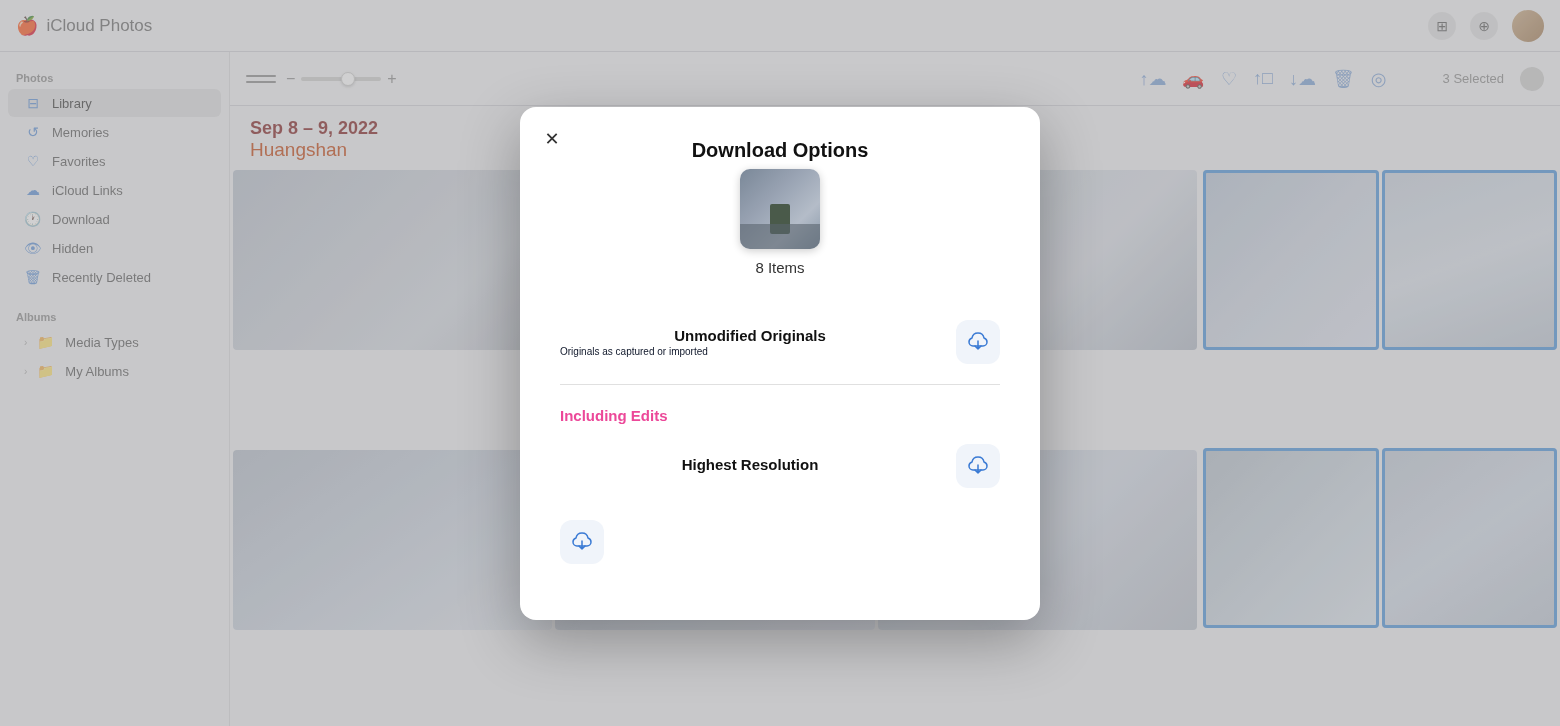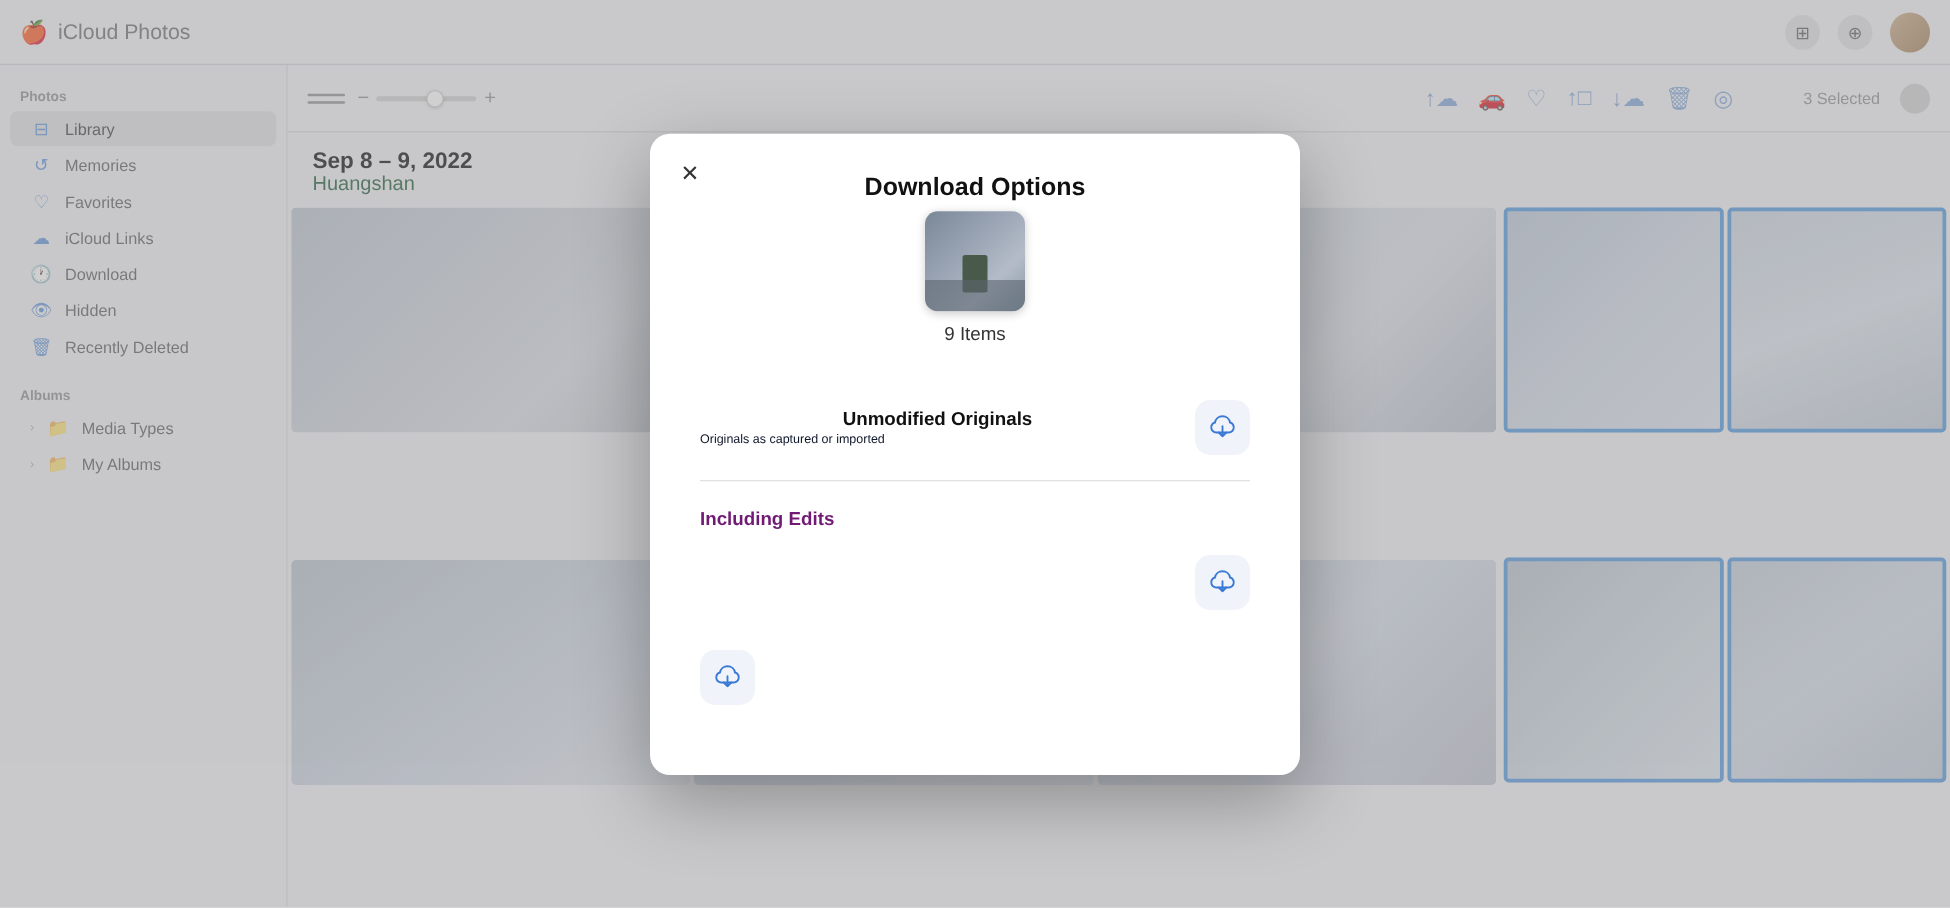--- a/index.html
+++ b/index.html
@@ -193,24 +193,24 @@
     .cloud-badge {
       width: 24px; height: 24px;
       background: #ccc; border-radius: 50%;
     }
 
     
     .date-header {
       padding: 12px 20px 6px;
     }
     .date-title {
-      font-size: 18px; font-weight: 600; color: #000000;
+      font-size: 18px; font-weight: 600; color: #7f1d1d;
     }
     .date-subtitle {
-      font-size: 16px; color: #14532d;
+      font-size: 19px; color: #c2410c;
     }
     .photo-cell {
       background: #d0d4dc;
       border-radius: 4px;
       height: 180px;
       position: relative;
       overflow: hidden;
     }
     .photo-cell.selected {
       outline: 3px solid #4a90d9;
@@ -349,21 +349,21 @@
       cursor: pointer;
       display: flex;
       align-items: center;
       justify-content: center;
       flex-shrink: 0;
     }
 
     .section-label {
       font-size: 15px;
       font-weight: 600;
-      color: #701a75;
+      color: #ec4899;
       margin-bottom: 4px;
       padding-top: 4px;
     }
 
     
     .content-main {
       display: flex;
       flex: 1;
       overflow: hidden;
     }
@@ -528,21 +528,21 @@
 
 <div class="overlay">
   <div class="modal">
 
     <button class="modal-close">✕</button>
 
     <div class="modal-title">Download Options</div>
 
     <div class="modal-thumbnail">
       <div class="thumbnail-img"></div>
-      <div class="thumbnail-count">9 Items</div>
+      <div class="thumbnail-count">8 Items</div>
     </div>
 
     <div class="download-option">
       <div class="download-option-text">
         <div class="download-option-title">Unmodified Originals</div>
         <div class="download-option-desc">Originals as captured or imported</div>
       </div>
       <button class="download-btn">
         <svg width="22" height="22" viewBox="0 0 22 22" fill="none">
           <path d="M11 2C8 2 5.5 4 5 7C3.3 7.5 2 9 2 11C2 13.2 3.8 15 6 15H16C18.2 15 20 13.2 20 11C20 9 18.7 7.5 17 7C16.5 4 14 2 11 2Z" stroke="#3a7ad4" stroke-width="1.5" fill="none"></path>
@@ -552,20 +552,21 @@
     </div>
 
     <div class="divider"></div>
 
     <div style="padding-top:14px;">
       <div class="section-label">Including Edits</div>
     </div>
 
     <div class="download-option">
       <div class="download-option-text">
+        <div class="download-option-title">Highest Resolution</div>
       </div>
       <button class="download-btn">
         <svg width="22" height="22" viewBox="0 0 22 22" fill="none">
           <path d="M11 2C8 2 5.5 4 5 7C3.3 7.5 2 9 2 11C2 13.2 3.8 15 6 15H16C18.2 15 20 13.2 20 11C20 9 18.7 7.5 17 7C16.5 4 14 2 11 2Z" stroke="#3a7ad4" stroke-width="1.5" fill="none"></path>
           <path d="M11 10V18M8 15L11 18L14 15" stroke="#3a7ad4" stroke-width="1.5" stroke-linecap="round" stroke-linejoin="round"></path>
         </svg>
       </button>
     </div>
 
     <div class="download-option">

